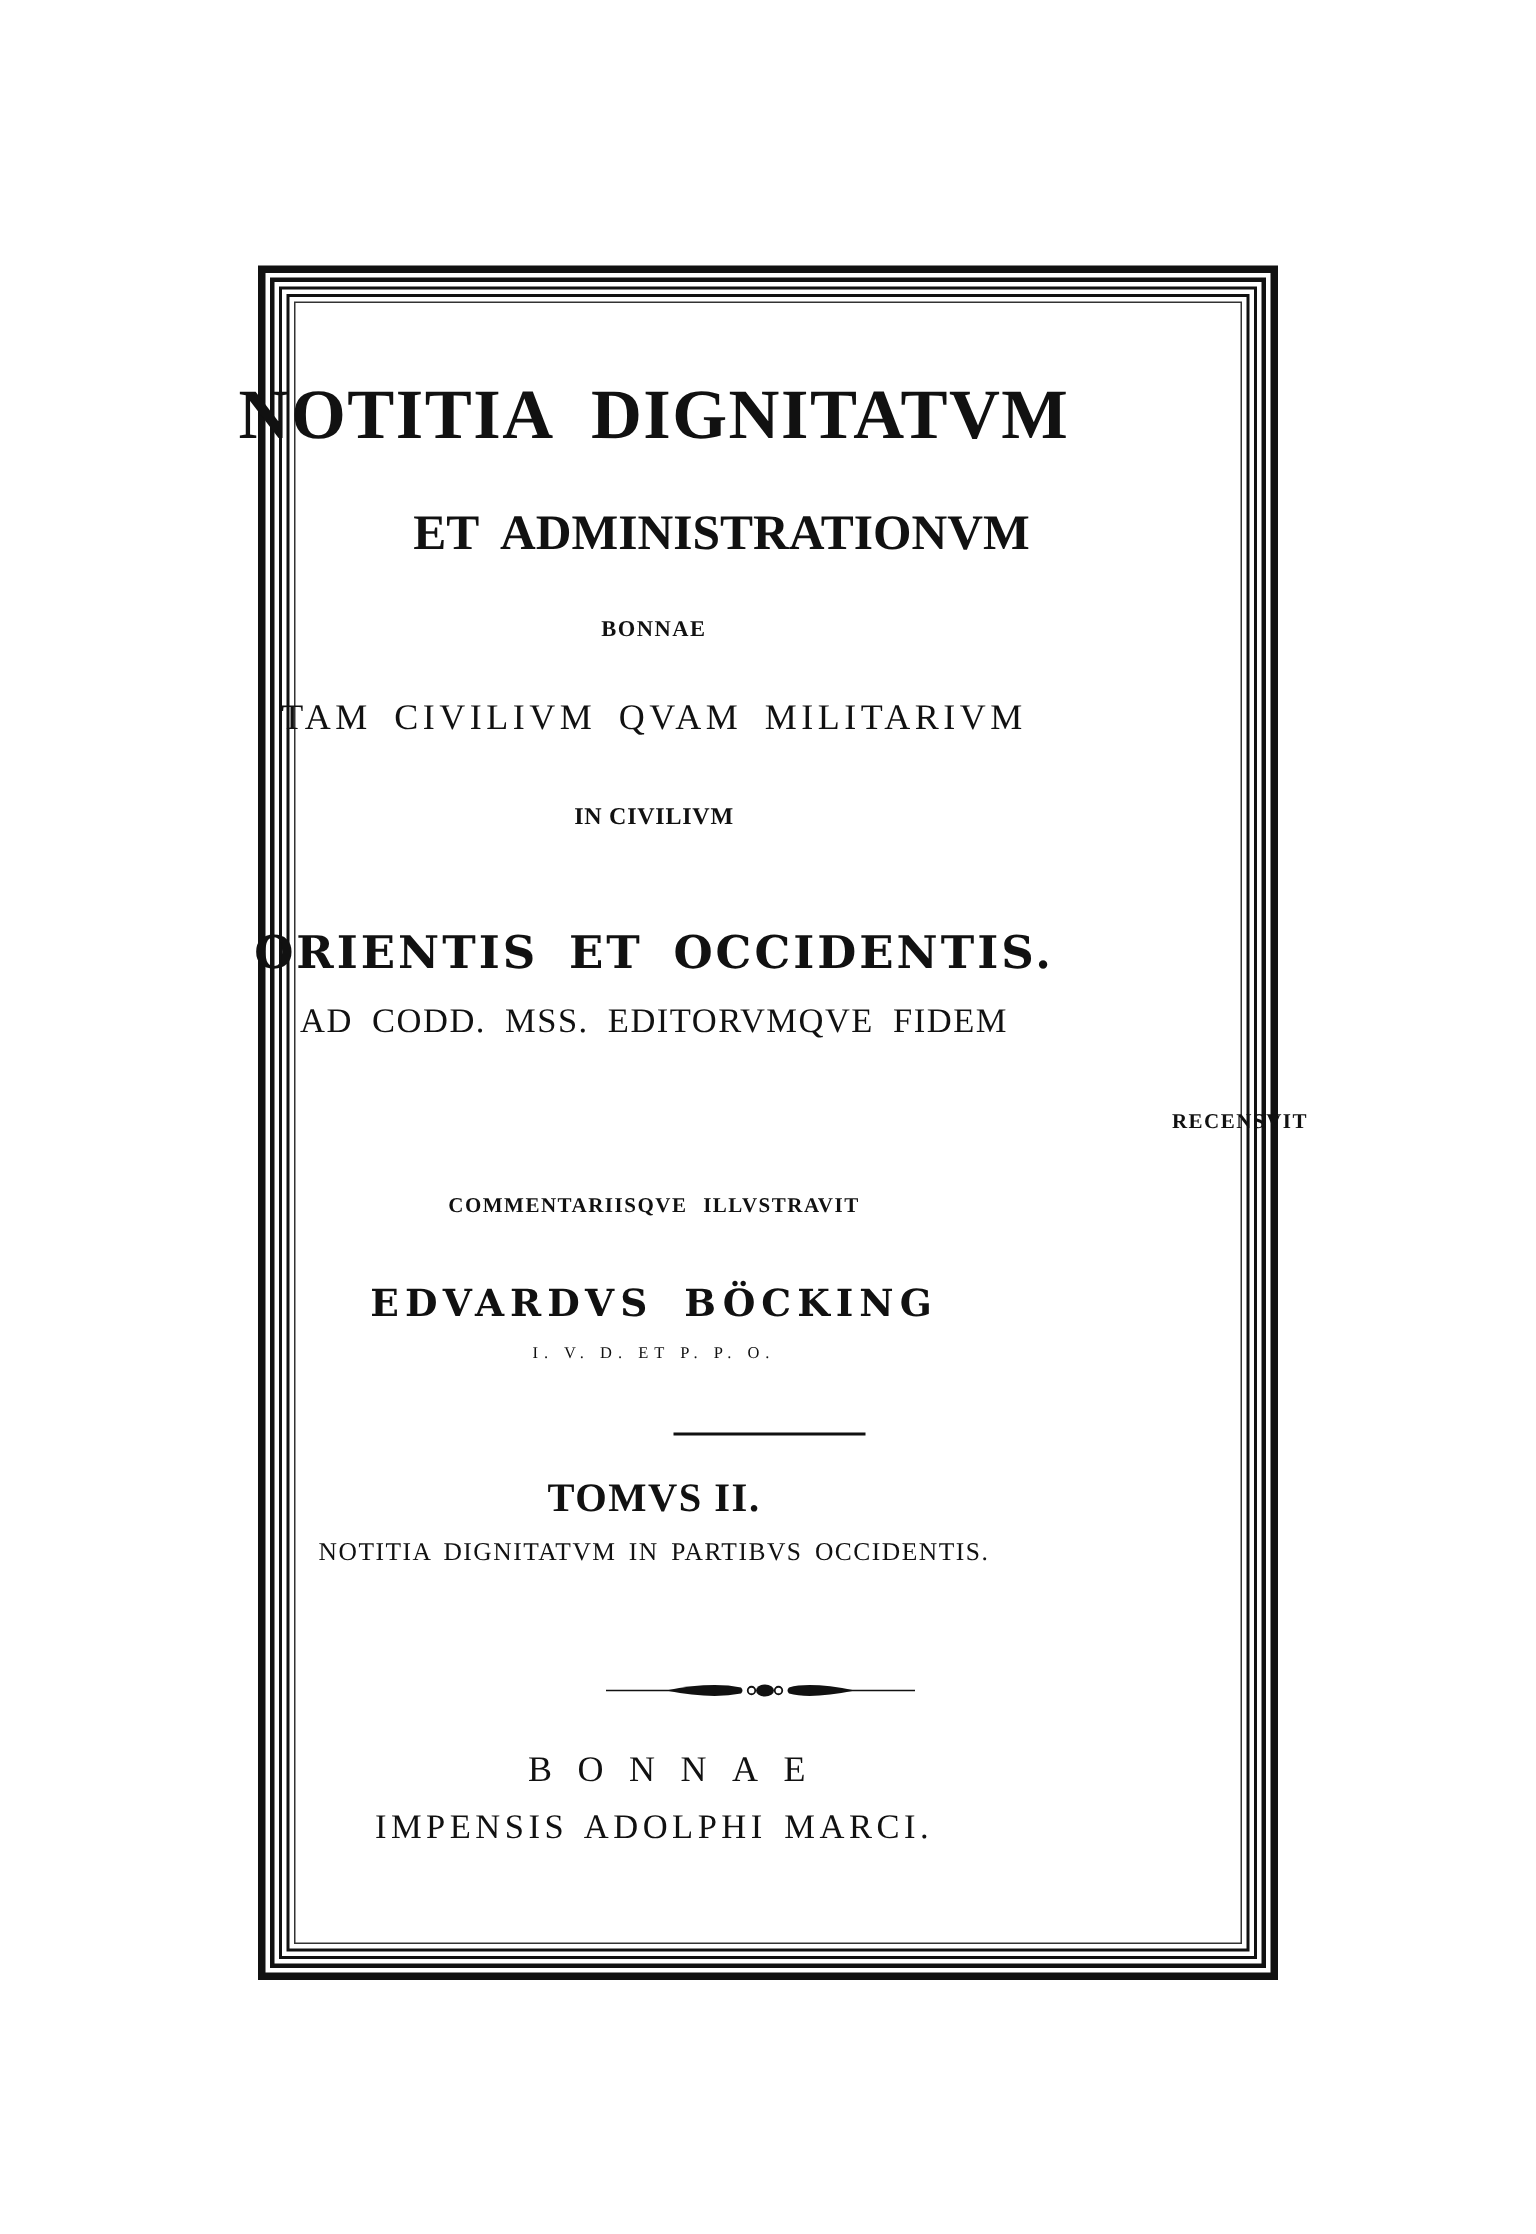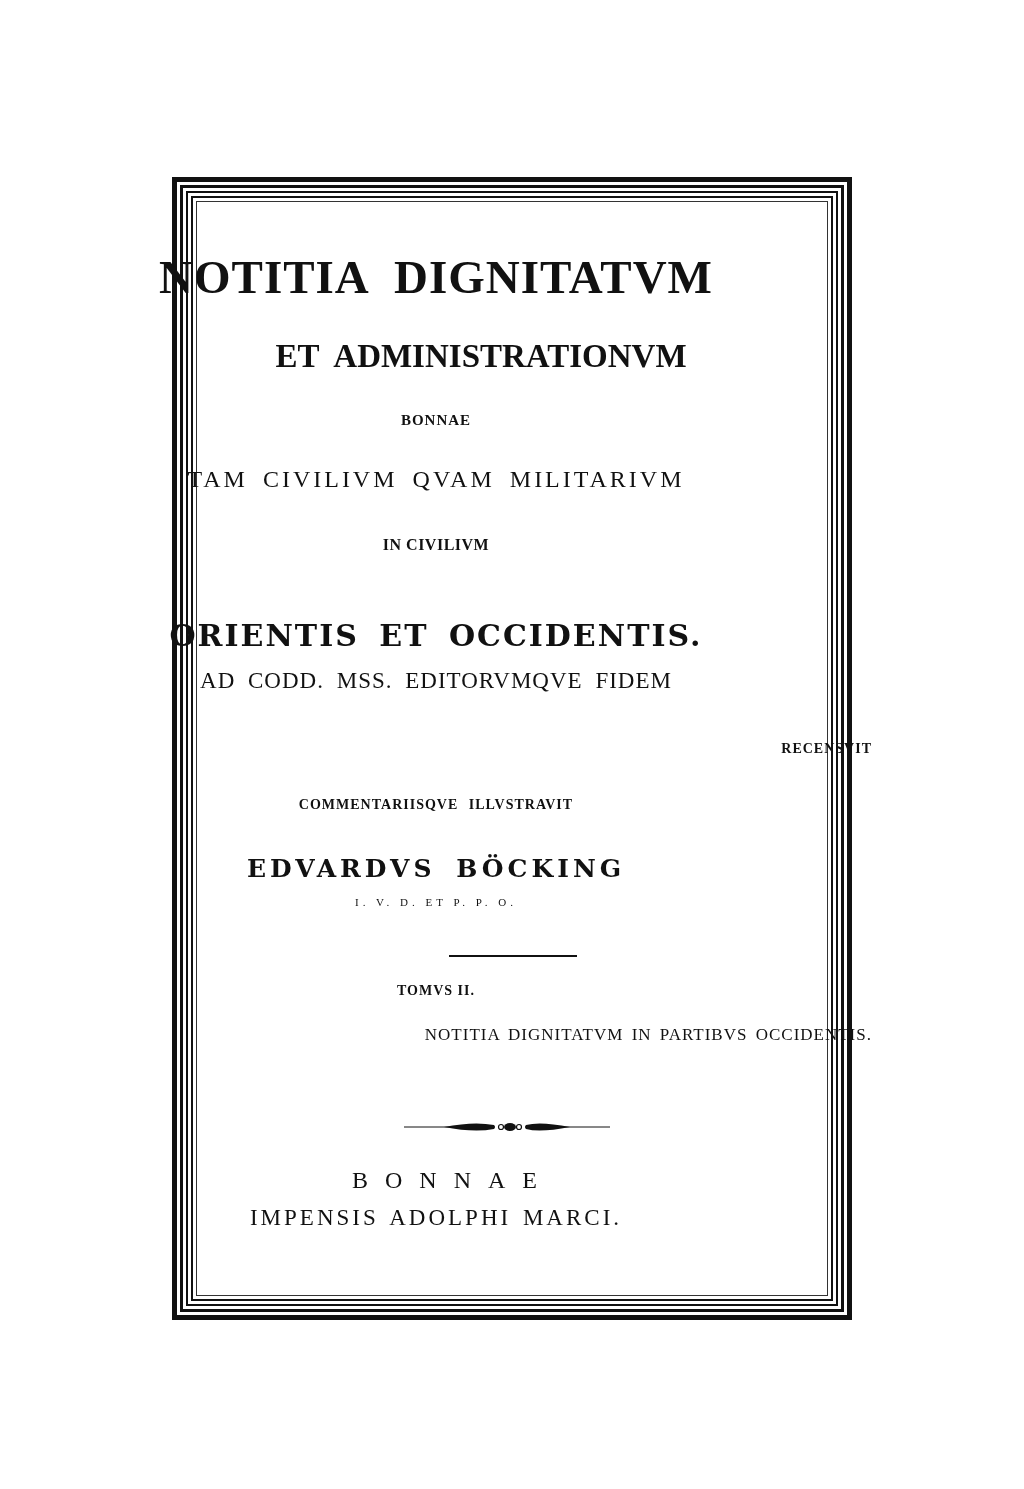--- a/index.html
+++ b/index.html
@@ -17,22 +17,22 @@
   .t-omn { top:412px; font-size:15px; font-weight:bold; letter-spacing:1px; }
   .t-tam { top:466px; font-size:24px; letter-spacing:3px; word-spacing:6px; }
   .t-inp { top:536px; font-size:16px; font-weight:bold; letter-spacing:0.5px; }
   .t-ori { top:594px; font-size:30px; font-weight:900; font-family:"DejaVu Serif", serif; letter-spacing:2px; word-spacing:8px;margin-top:24px; }
   .t-ad { top:668px; font-size:23px; letter-spacing:1px; word-spacing:6px; }
   .t-rec { top:741px; font-size:14px; font-weight:bold; letter-spacing:1px;text-align:right; }
   .t-com { top:797px; font-size:14px; font-weight:bold; letter-spacing:1px; word-spacing:6px; }
   .t-edv { top:854px; font-size:25px; font-weight:900; font-family:"DejaVu Serif", serif; letter-spacing:4px; word-spacing:8px; }
   .t-ivd { top:896px; font-size:11px; letter-spacing:4px; }
   .rule { position:absolute; left:449px; top:955px; width:128px; height:2px; background:#111; }
-  .t-tom { top:983px; font-size:14px; font-weight:bold; letter-spacing:1px; }
-  .t-not { top:1025px; font-size:17px; letter-spacing:1px; word-spacing:3px;text-align:right; }
+  .t-tom { top:983px; font-size:27px; font-weight:bold; letter-spacing:1px; }
+  .t-not { top:1025px; font-size:17px; letter-spacing:1px; word-spacing:3px; }
   .orn { position:absolute; left:404px; top:1120px; width:206px; height:14px; }
   .t-bon { top:1167px; font-size:24px; letter-spacing:17px; padding-left:17px; }
   .t-imp { top:1205px; font-size:23px; letter-spacing:3px; word-spacing:3px; }
 </style>
 </head>
 <body>
 
 <div class="frame">
   <div class="b1"></div>
   <div class="b2"></div>

